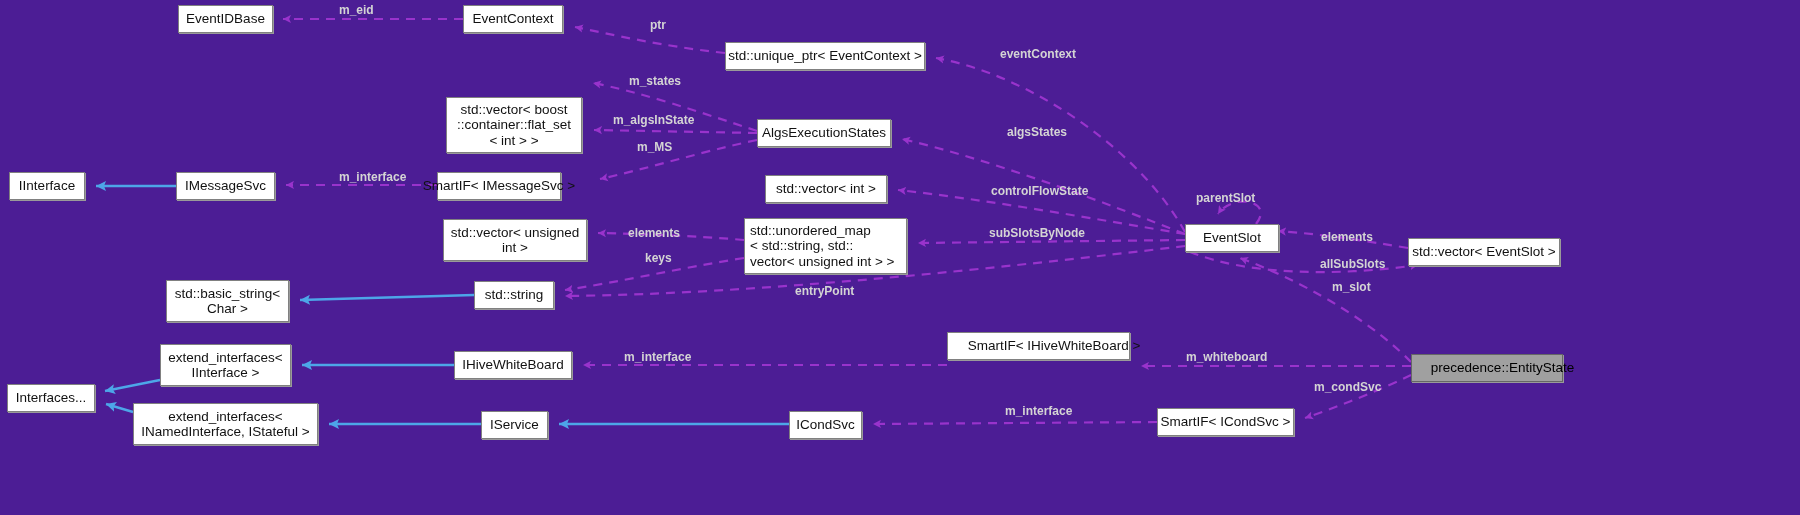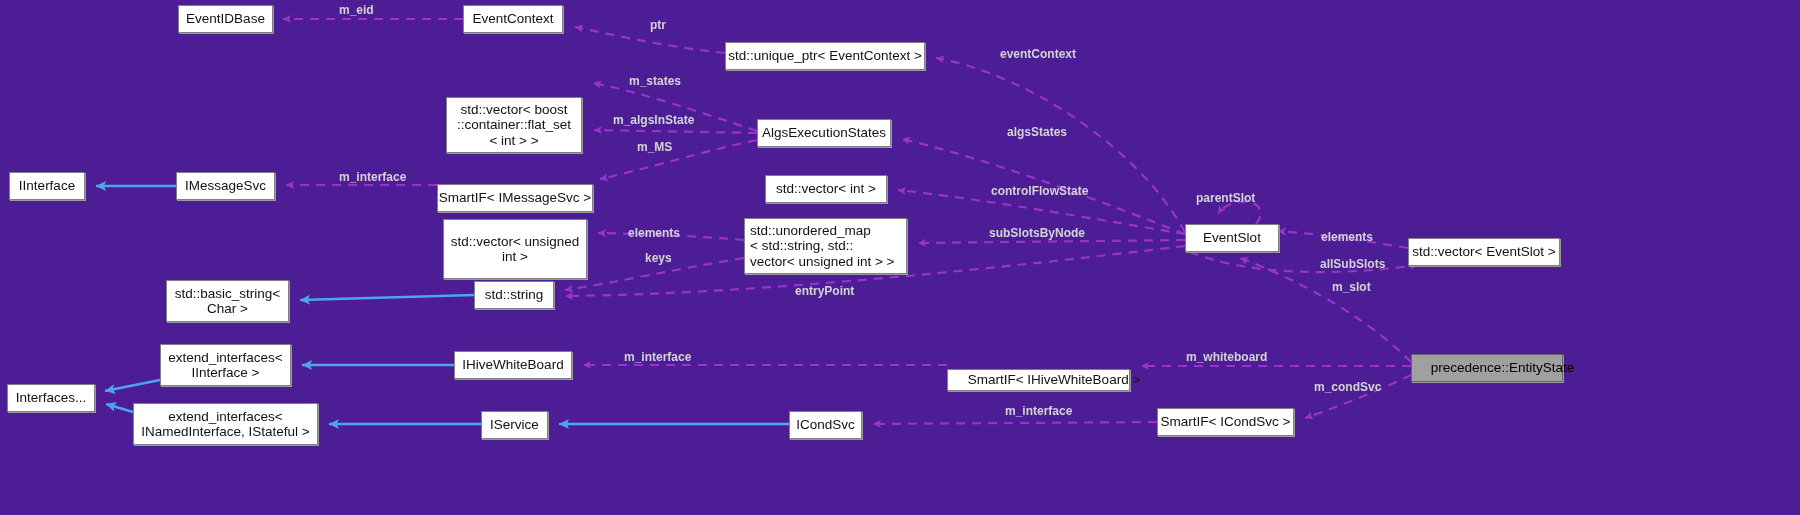--- a/index.html
+++ b/index.html
@@ -109,36 +109,36 @@
 
   <div class="node" style="left:178px;top:5px;width:95px;height:28px;"><span>EventIDBase</span></div>
   <div class="node" style="left:463px;top:5px;width:100px;height:28px;"><span>EventContext</span></div>
   <div class="node" style="left:725px;top:42px;width:200px;height:28px;"><span>std::unique_ptr&lt; EventContext &gt;</span></div>
   <div class="node" style="left:446px;top:97px;width:136px;height:56px;"><span>std::vector&lt; boost
 ::container::flat_set
 &lt; int &gt; &gt;</span></div>
   <div class="node" style="left:757px;top:119px;width:134px;height:28px;"><span>AlgsExecutionStates</span></div>
   <div class="node" style="left:9px;top:172px;width:76px;height:28px;"><span>IInterface</span></div>
   <div class="node" style="left:176px;top:172px;width:99px;height:28px;"><span>IMessageSvc</span></div>
-  <div class="node" style="left:437px;top:184px;width:156px;height:28px;"><span>SmartIF&lt; IMessageSvc &gt;</span></div>
+  <div class="node" style="left:437px;top:172px;width:124px;height:28px;"><span>SmartIF&lt; IMessageSvc &gt;</span></div>
   <div class="node" style="left:765px;top:175px;width:122px;height:28px;"><span>std::vector&lt; int &gt;</span></div>
-  <div class="node" style="left:443px;top:219px;width:144px;height:60px;"><span>std::vector&lt; unsigned
+  <div class="node" style="left:443px;top:219px;width:144px;height:42px;"><span>std::vector&lt; unsigned
 int &gt;</span></div>
   <div class="node" style="left:744px;top:218px;width:163px;height:56px;justify-content:flex-start;text-align:left;"><span>std::unordered_map
 &lt; std::string, std::
 vector&lt; unsigned int &gt; &gt;</span></div>
   <div class="node" style="left:1185px;top:224px;width:94px;height:28px;"><span>EventSlot</span></div>
   <div class="node" style="left:1408px;top:238px;width:152px;height:28px;"><span>std::vector&lt; EventSlot &gt;</span></div>
   <div class="node" style="left:166px;top:280px;width:123px;height:42px;"><span>std::basic_string&lt;
 Char &gt;</span></div>
   <div class="node" style="left:474px;top:281px;width:80px;height:28px;"><span>std::string</span></div>
   <div class="node" style="left:160px;top:344px;width:131px;height:42px;"><span>extend_interfaces&lt;
 IInterface &gt;</span></div>
   <div class="node" style="left:454px;top:351px;width:118px;height:28px;"><span>IHiveWhiteBoard</span></div>
-  <div class="node" style="left:947px;top:369px;width:183px;height:22px;padding-left:36px;"><span>SmartIF&lt; IHiveWhiteBoard &gt;</span></div>
+  <div class="node" style="left:947px;top:332px;width:183px;height:28px;padding-left:36px;"><span>SmartIF&lt; IHiveWhiteBoard &gt;</span></div>
   <div class="node highlight" style="left:1411px;top:354px;width:152px;height:28px;padding-left:36px;"><span>precedence::EntityState</span></div>
   <div class="node" style="left:7px;top:384px;width:88px;height:28px;"><span>Interfaces...</span></div>
   <div class="node" style="left:133px;top:403px;width:185px;height:42px;"><span>extend_interfaces&lt;
 INamedInterface, IStateful &gt;</span></div>
   <div class="node" style="left:481px;top:411px;width:67px;height:28px;"><span>IService</span></div>
   <div class="node" style="left:789px;top:411px;width:73px;height:28px;"><span>ICondSvc</span></div>
   <div class="node" style="left:1157px;top:408px;width:137px;height:28px;"><span>SmartIF&lt; ICondSvc &gt;</span></div>
 
   <div class="edge-label" style="left:339px;top:3px;">m_eid</div>
   <div class="edge-label" style="left:650px;top:18px;">ptr</div>

